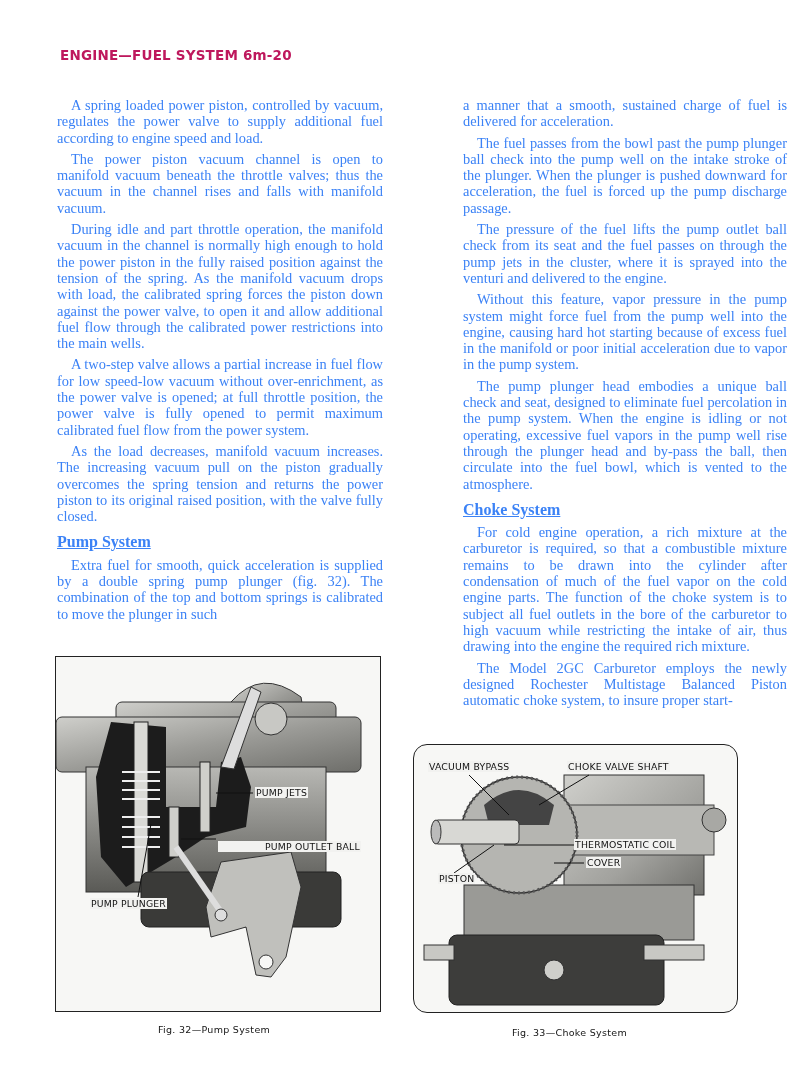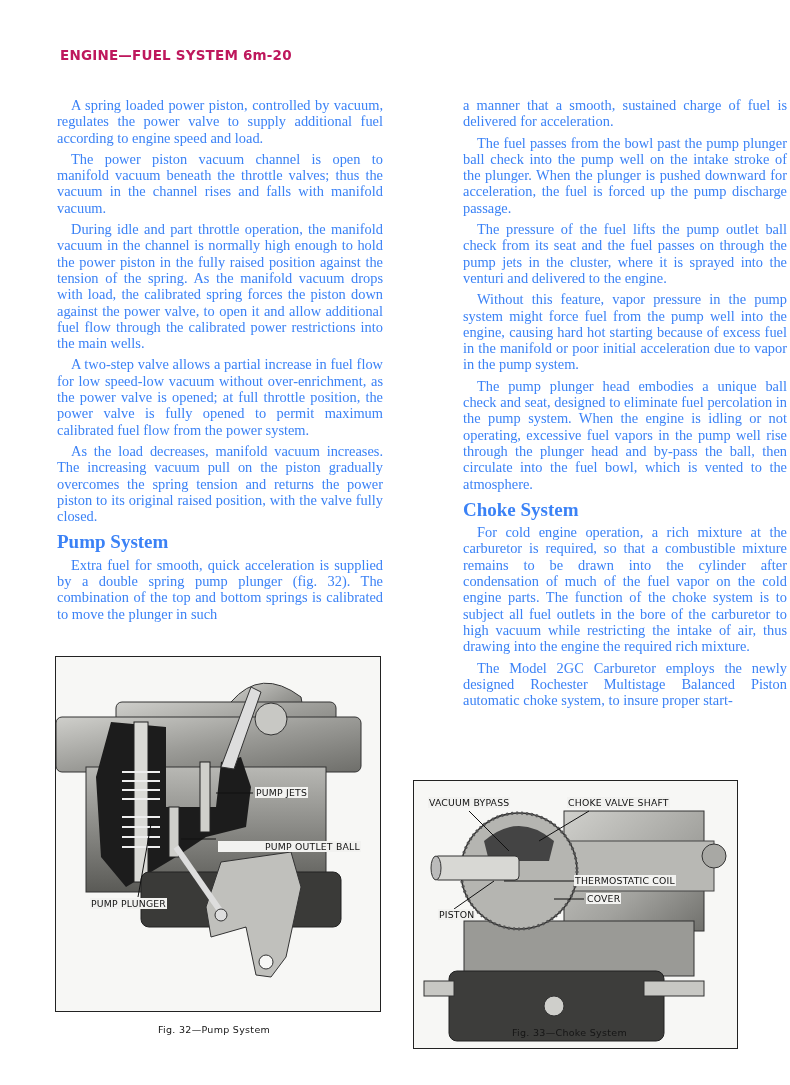--- a/index.html
+++ b/index.html
@@ -12,28 +12,29 @@
   .col {
     position: absolute; top: 97px; width: 326px;
     font-family: "Liberation Serif", serif; font-size: 14.4px; line-height: 16.3px;
     text-align: justify; color: #3b82f6;
   }
   .col.left { left: 57px; }
   .col.right { left: 415px; width: 324px; margin-left: 48px; }
   .col p { margin: 0 0 5px 0; text-indent: 14px; hyphens: manual; }
   .col p.cont { text-indent: 0; }
   .col h3 {
-    margin: 10px 0 6px 0; font-family: "Liberation Serif", serif; font-weight: bold; font-size: 19px;
+    margin: 10px 0 6px 0; font-family: "Liberation Serif", serif; font-weight: bold; font-size: 16px;
     text-indent: 0;
+    text-decoration: underline;
   }
   .figure {
     position: absolute; border: 1.5px solid #222; background: #f7f7f5; overflow: hidden;
   }
   #fig32 { left: 55px; top: 656px; width: 324px; height: 354px; }
-  #fig33 { left: 413px; top: 780px; width: 323px; height: 267px; }
+  #fig33 { left: 413px; top: 744px; width: 323px; height: 267px; border-radius: 14px; }
   .figure svg { position: absolute; left: 0; top: 0; }
   .callout {
     position: absolute; font-family: "DejaVu Sans", sans-serif; font-size: 9.3px; letter-spacing: 0.2px;
     color: #111; background: #f2f2f0; padding: 0 1px; white-space: nowrap; line-height: 11px;
   }
   .caption {
     position: absolute; font-family: "DejaVu Sans", sans-serif; font-weight: normal; font-size: 9.5px;
     color: #151515; letter-spacing: 0.3px;
   }
   #cap32 { left: 158px; top: 1024px; }

